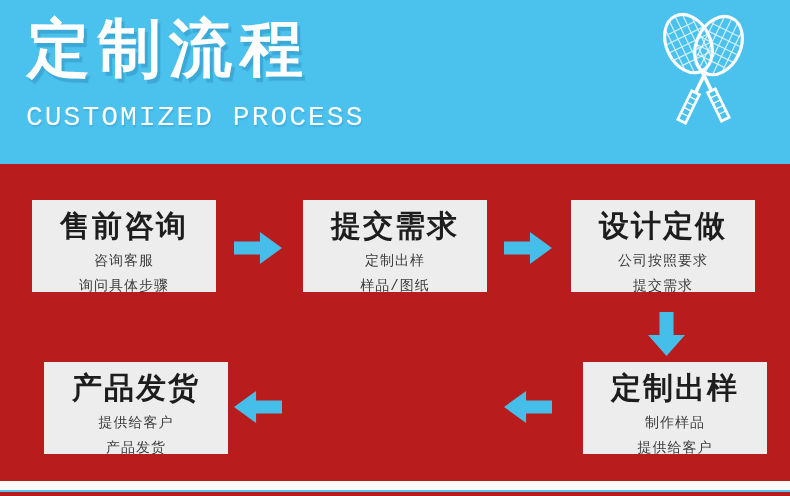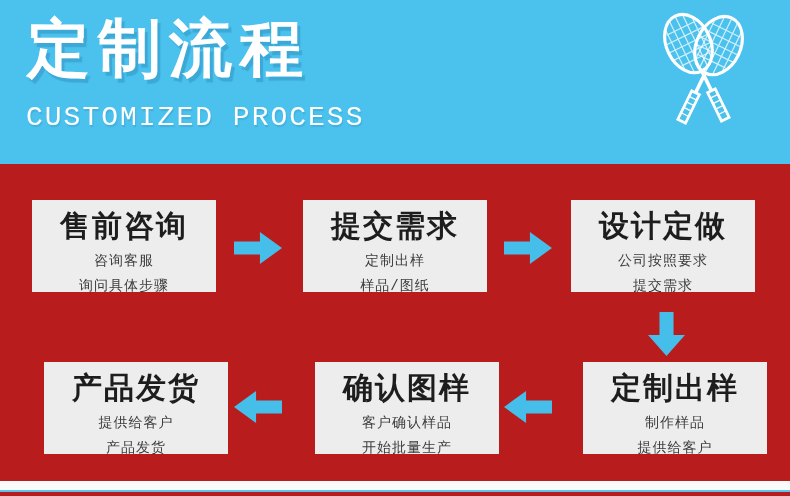--- a/index.html
+++ b/index.html
@@ -117,25 +117,20 @@
   <div class="arrow down a-down"></div>
 
   <div class="box r2 c3">
     <div class="box-title">定制出样</div>
     <div class="box-line">制作样品</div>
     <div class="box-line">提供给客户</div>
   </div>
 
   <div class="arrow left a-r2g2"></div>
 
-  <div class="box r2 c2">
-    <div class="box-title">确认图样</div>
-    <div class="box-line">客户确认样品</div>
-    <div class="box-line">开始批量生产</div>
-  </div>
 
   <div class="arrow left a-r2g1"></div>
 
   <div class="box r2 c1">
     <div class="box-title">产品发货</div>
     <div class="box-line">提供给客户</div>
     <div class="box-line">产品发货</div>
   </div>
 
   <div class="bottom-band"></div>

